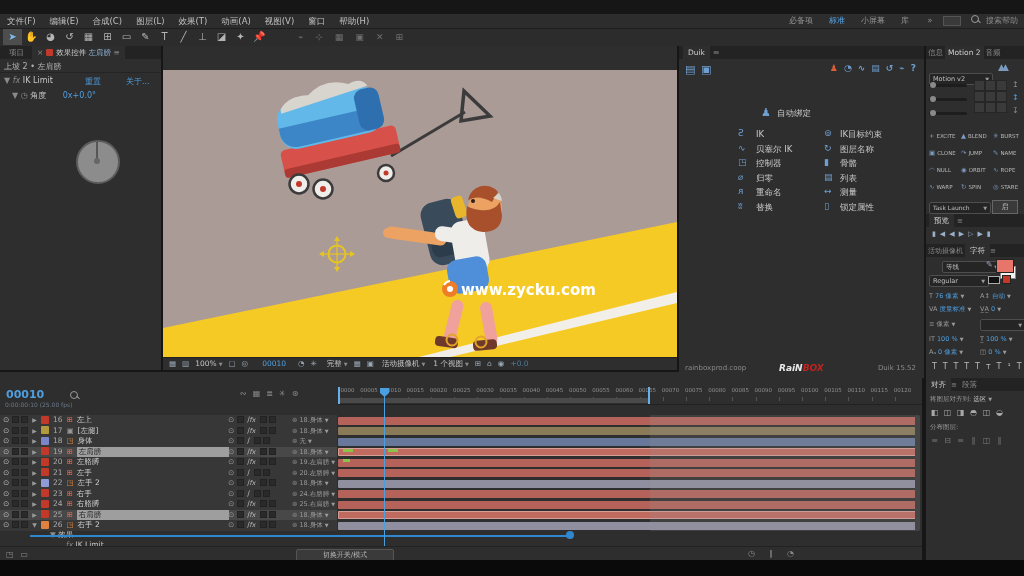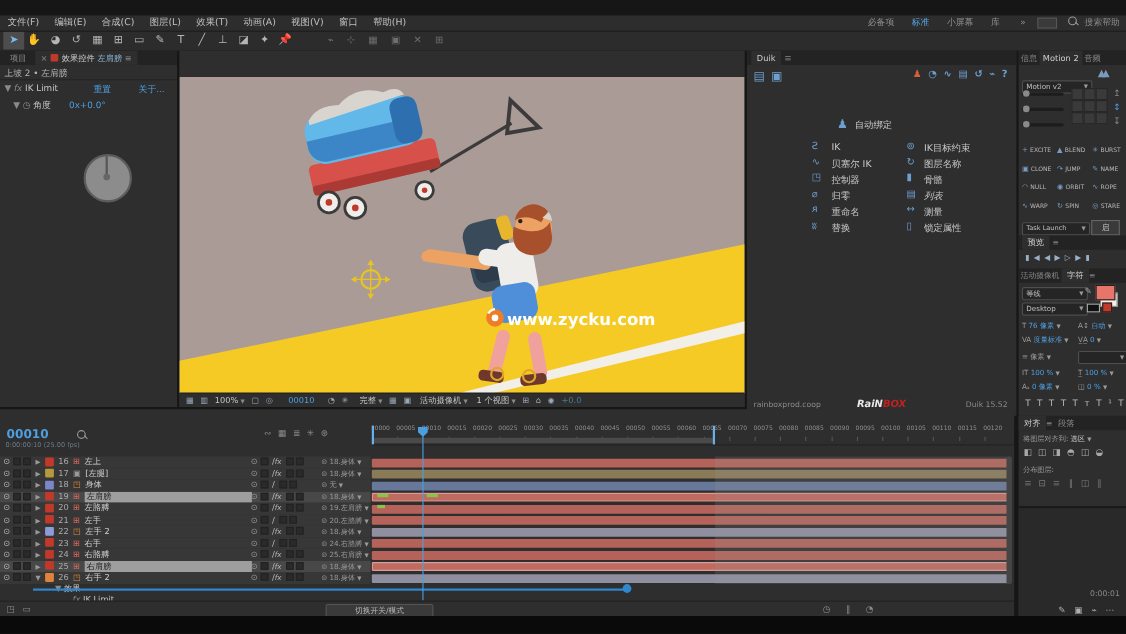--- a/index.html
+++ b/index.html
@@ -196,21 +196,21 @@
         <span class="du-it" style="left: 77px; top: 97.5px;">贝塞尔 IK</span>
         <span class="du-g" style="left: 145px; top: 96.5px;">↻</span>
         <span class="du-it" style="left: 161px; top: 97.5px;">图层名称</span>
         <span class="du-g" style="left: 59px; top: 111px;">◳</span>
         <span class="du-it" style="left: 77px; top: 112px;">控制器</span>
         <span class="du-g" style="left: 145px; top: 111px;">▮</span>
         <span class="du-it" style="left: 161px; top: 112px;">骨骼</span>
         <span class="du-g" style="left: 59px; top: 125.5px;">⌀</span>
         <span class="du-it" style="left: 77px; top: 126.5px;">归零</span>
         <span class="du-g" style="left: 145px; top: 125.5px;">▤</span>
-        <span class="du-it" style="left: 161px; top: 126.5px; font-style: italic;">列表</span>
+        <span class="du-it" style="left: 161px; top: 126.5px;">列表</span>
         <span class="du-g" style="left: 59px; top: 140px;">ᴙ</span>
         <span class="du-it" style="left: 77px; top: 141px;">重命名</span>
         <span class="du-g" style="left: 145px; top: 140px;">↔</span>
         <span class="du-it" style="left: 161px; top: 141px;">测量</span>
         <span class="du-g" style="left: 59px; top: 154.5px;">ʬ</span>
         <span class="du-it" style="left: 77px; top: 155.5px;">替换</span>
         <span class="du-g" style="left: 145px; top: 154.5px;">▯</span>
         <span class="du-it" style="left: 161px; top: 155.5px;">锁定属性</span>
       </div>
     <span class="abs dim" style="left:6px;bottom:6px;font-size:7px;">rainboxprod.coop</span>
@@ -240,25 +240,25 @@
     <div class="abs" style="left:0;top:168px;width:98px;height:13px;background:#232323;">
       <span class="rc-tab rc-tab-a" style="margin-left:3px;">预览</span>
       <span class="dim" style="font-size:7px;">≡</span>
     </div>
     <span id="preview-buttons" class="abs" style="left:6px;top:184px;color:#9ab0c8;font-size:7px;letter-spacing:4px;"><span>▮◀</span><span>◀</span><span>▶</span><span>▷</span><span>▶▮</span></span>
     
     <div class="abs" style="left:0;top:198px;width:98px;height:13px;background:#232323;white-space:nowrap;">
       <span class="rc-tab" style="padding:0 2px;font-size:7px;">活动摄像机</span><span class="rc-tab rc-tab-a">字符</span><span class="dim" style="font-size:7px;">≡</span>
     </div>
     
-    <div class="dd" style="left:3px;top:215px;width:52px;"><span>等线</span><span class="car">▼</span></div>
+    <div class="dd" style="left:16px;top:215px;width:52px;"><span>等线</span><span class="car">▼</span></div>
     <span class="abs ic" style="left:60px;top:214px;font-size:8px;">✎</span>
     <div class="abs" style="left:74px;top:220px;width:14px;height:11px;background:#f4f2ee;border:1px solid #888;"></div>
     <div class="abs" style="left:70px;top:213px;width:16px;height:12px;background:#e8756a;border:1px solid #222;"></div>
-    <div class="dd" style="left:3px;top:229px;width:52px;"><span>Desktop</span><span class="car">▼</span></div>
+    <div class="dd" style="left:3px;top:229px;width:52px;"><span>Regular</span><span class="car">▼</span></div>
     <span class="abs" style="left:62px;top:230px;width:10px;height:6px;background:#111;border:1px solid #aaa;"></span>
     <span class="abs" style="left:76px;top:229px;width:7px;height:7px;background:#c0392b;border:1px solid #222;"></span>
     <div class="crow" style="left:3px;top:246px;"><span>T</span> <span class="v">76 像素</span><span class="car">▼</span></div>
     <div class="crow" style="left:54px;top:246px;"><span>A↕</span> <span class="v">自动</span><span class="car">▼</span></div>
     <div class="crow" style="left:3px;top:259px;"><span>VA</span> <span class="v">度量标准</span><span class="car">▼</span></div>
     <div class="crow" style="left:54px;top:259px;"><span>V̲A̲</span> <span class="v">0</span><span class="car">▼</span></div>
     <div class="crow" style="left:3px;top:274px;"><span>≡</span> <span>像素</span><span class="car">▼</span></div>
     <div class="dd" style="left:54px;top:273px;width:38px;height:10px;">
         <span class="car">▼</span>
       </div>
@@ -271,24 +271,20 @@
     <div class="abs" style="left:0;top:332px;width:98px;height:13px;background:#232323;white-space:nowrap;">
       <span class="rc-tab rc-tab-a">对齐</span><span class="dim" style="font-size:7px;">≡</span><span class="rc-tab">段落</span>
     </div>
     <div class="abs" style="left:4px;top:349px;font-size:6.5px;color:#9a9a9a;white-space:nowrap;">
       <span>将图层对齐到:</span> <span class="txt">选区</span> <span style="font-size:5px;">▼</span>
     </div>
     <span id="align-icons" class="abs" style="left:2px;top:361px;"><span class="albtn">◧</span><span class="albtn">◫</span><span class="albtn">◨</span><span class="albtn">◓</span><span class="albtn">◫</span><span class="albtn">◒</span></span>
     <div class="abs" style="left:4px;top:377px;font-size:6.5px;color:#9a9a9a;">分布图层:</div>
     <span id="dist-icons" class="abs" style="left:2px;top:389px;opacity:.6;"><span class="albtn">≡</span><span class="albtn">⊟</span><span class="albtn">≡</span><span class="albtn">∥</span><span class="albtn">◫</span><span class="albtn">∥</span></span>
     
-    <div class="abs" style="left:0;top:414px;width:98px;height:100px;background:#292929;border-top:2px solid #1a1a1a;">
-      <span class="abs dim" style="right:6px;top:74px;font-size:7px;">0:00:01</span>
-      <span class="abs" style="left:36px;top:88px;color:#b0b0b0;font-size:8px;letter-spacing:8px;">✎▣⌁⋯</span>
-    </div>
   <span class="gsq" style="left: 48px; top: 34px;"></span><span class="gsq" style="left: 59px; top: 34px;"></span><span class="gsq" style="left: 70px; top: 34px;"></span><span class="gsq" style="left: 48px; top: 45px;"></span><span class="gsq" style="left: 59px; top: 45px;"></span><span class="gsq" style="left: 70px; top: 45px;"></span><span class="gsq" style="left: 48px; top: 56px;"></span><span class="gsq" style="left: 59px; top: 56px;"></span><span class="gsq" style="left: 70px; top: 56px;"></span><span class="mbtn" style="left: 3px; top: 86px;"><span style="color: rgb(122, 154, 192); margin-right: 2px; font-size: 6.5px;">+</span><span>EXCITE</span></span><span class="mbtn" style="left: 35px; top: 86px;"><span style="color: rgb(122, 154, 192); margin-right: 2px; font-size: 6.5px;">▲</span><span>BLEND</span></span><span class="mbtn" style="left: 67px; top: 86px;"><span style="color: rgb(122, 154, 192); margin-right: 2px; font-size: 6.5px;">✳</span><span>BURST</span></span><span class="mbtn" style="left: 3px; top: 103px;"><span style="color: rgb(122, 154, 192); margin-right: 2px; font-size: 6.5px;">▣</span><span>CLONE</span></span><span class="mbtn" style="left: 35px; top: 103px;"><span style="color: rgb(122, 154, 192); margin-right: 2px; font-size: 6.5px;">↷</span><span>JUMP</span></span><span class="mbtn" style="left: 67px; top: 103px;"><span style="color: rgb(122, 154, 192); margin-right: 2px; font-size: 6.5px;">✎</span><span>NAME</span></span><span class="mbtn" style="left: 3px; top: 120px;"><span style="color: rgb(122, 154, 192); margin-right: 2px; font-size: 6.5px;">◠</span><span>NULL</span></span><span class="mbtn" style="left: 35px; top: 120px;"><span style="color: rgb(122, 154, 192); margin-right: 2px; font-size: 6.5px;">◉</span><span>ORBIT</span></span><span class="mbtn" style="left: 67px; top: 120px;"><span style="color: rgb(122, 154, 192); margin-right: 2px; font-size: 6.5px;">∿</span><span>ROPE</span></span><span class="mbtn" style="left: 3px; top: 137px;"><span style="color: rgb(122, 154, 192); margin-right: 2px; font-size: 6.5px;">∿</span><span>WARP</span></span><span class="mbtn" style="left: 35px; top: 137px;"><span style="color: rgb(122, 154, 192); margin-right: 2px; font-size: 6.5px;">↻</span><span>SPIN</span></span><span class="mbtn" style="left: 67px; top: 137px;"><span style="color: rgb(122, 154, 192); margin-right: 2px; font-size: 6.5px;">◎</span><span>STARE</span></span></div>
 
   <div class="panel" id="tl-panel" style="left:0;top:372px;width:922px;height:188px;">
     <div class="abs blue" style="left:6px;top:16px;font-size:11px;font-weight:bold;">00010</div>
     <div class="abs" style="left:5px;top:29px;font-size:6px;color:#6a7a8a;">0:00:00:10 (25.00 fps)</div>
     <span class="mag abs" style="left:62px;top:19px;"></span>
     <span class="abs dim" style="left:240px;top:17px;font-size:8px;letter-spacing:6px;">∾▦≣✳⊛</span>
 
     
     <div class="abs" id="ruler" style="left:338px;top:14px;width:584px;height:18px;background:#2e2e2e;border-bottom:1px solid #222;overflow:hidden;">

